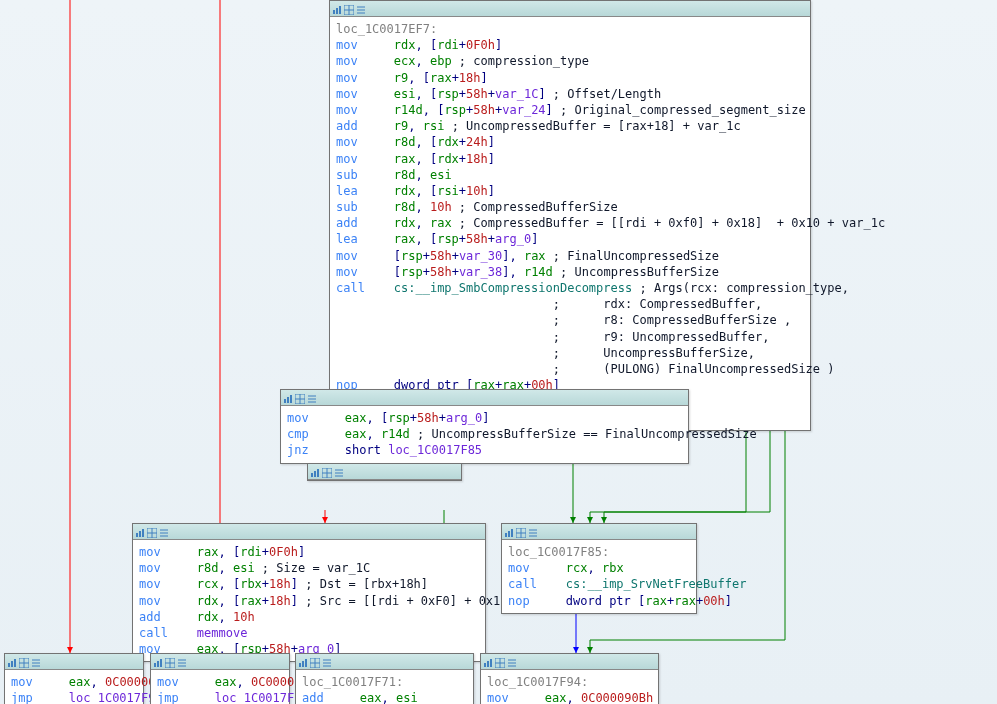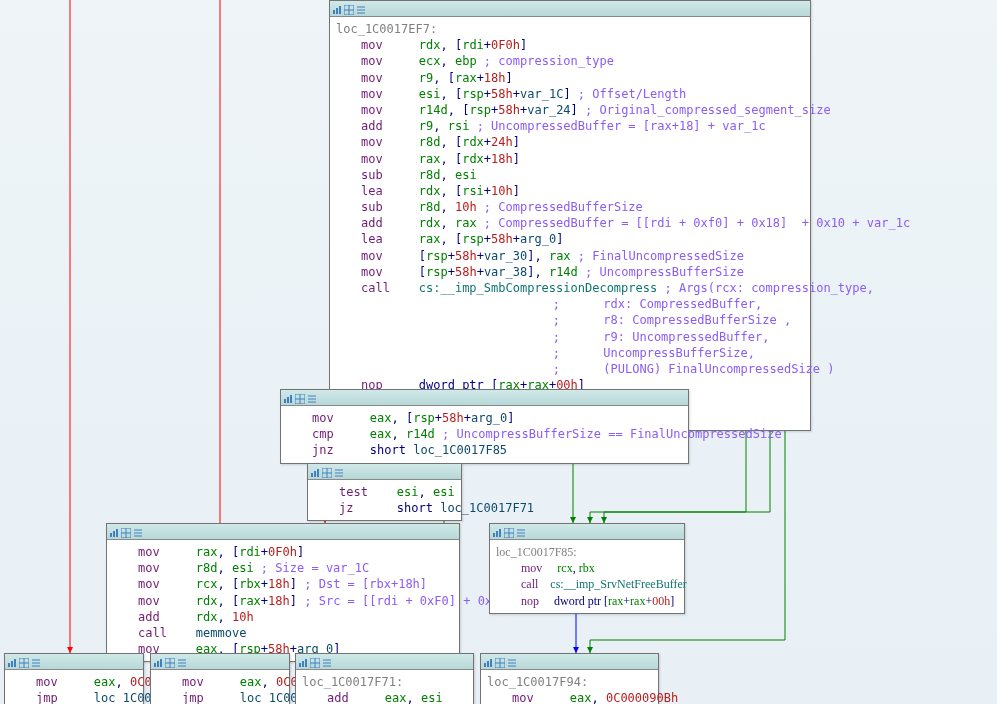--- a/index.html
+++ b/index.html
@@ -34,26 +34,26 @@
   display: inline-block;
 }
 .tb-icon svg { width: 10px; height: 10px; }
 .node-body {
   padding: 4px 6px;
   white-space: pre;
   line-height: 1.35;
   color: #000080;
 }
 .label { color: #808080; }
-.mnemonic { color: #701a75; margin-left: 25px; }
+.mnemonic { color: #3b82f6; }
 .reg { color: #008000; margin-top: 8px; }
 .num { color: #b91c1c; }
-.local { color: #0c4a6e; }
+.local { color: #6d28d9; }
 .imp { color: #0f766e; }
-.comment { color: #8b5cf6; }
+.comment { color: #0f172a; }
 svg.edges {
   position: absolute;
   top: 0;
   left: 0;
   width: 997px;
   height: 704px;
   pointer-events: none;
 }
 .line-row { display: block; }
 </style>
@@ -141,43 +141,42 @@
             <rect x="0" y="0" width="10" height="10" fill="none" stroke="#4080c0"></rect>
             <line x1="0" y1="5" x2="10" y2="5" stroke="#4080c0"></line>
             <line x1="5" y1="0" x2="5" y2="10" stroke="#4080c0"></line>
           </svg></span>
         <span class="tb-icon"><svg viewBox="0 0 10 10">
             <line x1="1" y1="2" x2="9" y2="2" stroke="#4080c0"></line>
             <line x1="1" y1="5" x2="9" y2="5" stroke="#4080c0"></line>
             <line x1="1" y1="8" x2="9" y2="8" stroke="#4080c0"></line>
           </svg></span>
       </div>
-      <div class="node-body"><span class="line-row"><span class="mnemonic">test    </span><span class="reg">esi</span>, <span class="reg">esi</span></span><span class="line-row"><span class="mnemonic">jz      </span>short <span class="local">loc_1C0017F71</span></span></div>
-    </div>
-    <div class="node" style="left: 106px; top: 523px; width: 352px;">
+    </div>
+    <div class="node" style="left: 132px; top: 523px; width: 352px;">
       <div class="node-titlebar">
         <span class="tb-icon"><svg viewBox="0 0 10 10">
             <rect x="1" y="5" width="2" height="4" fill="#4080c0"></rect>
             <rect x="4" y="3" width="2" height="6" fill="#4080c0"></rect>
             <rect x="7" y="1" width="2" height="8" fill="#4080c0"></rect>
           </svg></span>
         <span class="tb-icon"><svg viewBox="0 0 10 10">
             <rect x="0" y="0" width="10" height="10" fill="none" stroke="#4080c0"></rect>
             <line x1="0" y1="5" x2="10" y2="5" stroke="#4080c0"></line>
             <line x1="5" y1="0" x2="5" y2="10" stroke="#4080c0"></line>
           </svg></span>
         <span class="tb-icon"><svg viewBox="0 0 10 10">
             <line x1="1" y1="2" x2="9" y2="2" stroke="#4080c0"></line>
             <line x1="1" y1="5" x2="9" y2="5" stroke="#4080c0"></line>
             <line x1="1" y1="8" x2="9" y2="8" stroke="#4080c0"></line>
           </svg></span>
       </div>
       <div class="node-body"><span class="line-row"><span class="mnemonic">mov     </span><span class="reg">rax</span>, [<span class="reg">rdi</span>+<span class="num">0F0h</span>]</span><span class="line-row"><span class="mnemonic">mov     </span><span class="reg">r8d</span>, <span class="reg">esi</span> <span class="comment">; Size = var_1C</span></span><span class="line-row"><span class="mnemonic">mov     </span><span class="reg">rcx</span>, [<span class="reg">rbx</span>+<span class="num">18h</span>] <span class="comment">; Dst = [rbx+18h]</span></span><span class="line-row"><span class="mnemonic">mov     </span><span class="reg">rdx</span>, [<span class="reg">rax</span>+<span class="num">18h</span>] <span class="comment">; Src = [[rdi + 0xF0] + 0x18] + 0x10</span></span><span class="line-row"><span class="mnemonic">add     </span><span class="reg">rdx</span>, <span class="num">10h</span></span><span class="line-row"><span class="mnemonic">call    </span><span class="local">memmove</span></span><span class="line-row"><span class="mnemonic">mov     </span><span class="reg">eax</span>, [<span class="reg">rsp</span>+<span class="num">58h</span>+<span class="local">arg_0</span>]</span></div>
     </div>
-    <div class="node" style="left: 489px; top: 523px; width: 194px; font-family: Liberation Serif, serif;">
+    <div class="node" style="left: 501px; top: 523px; width: 194px;">
       <div class="node-titlebar">
         <span class="tb-icon"><svg viewBox="0 0 10 10">
             <rect x="1" y="5" width="2" height="4" fill="#4080c0"></rect>
             <rect x="4" y="3" width="2" height="6" fill="#4080c0"></rect>
             <rect x="7" y="1" width="2" height="8" fill="#4080c0"></rect>
           </svg></span>
         <span class="tb-icon"><svg viewBox="0 0 10 10">
             <rect x="0" y="0" width="10" height="10" fill="none" stroke="#4080c0"></rect>
             <line x1="0" y1="5" x2="10" y2="5" stroke="#4080c0"></line>
             <line x1="5" y1="0" x2="5" y2="10" stroke="#4080c0"></line>

